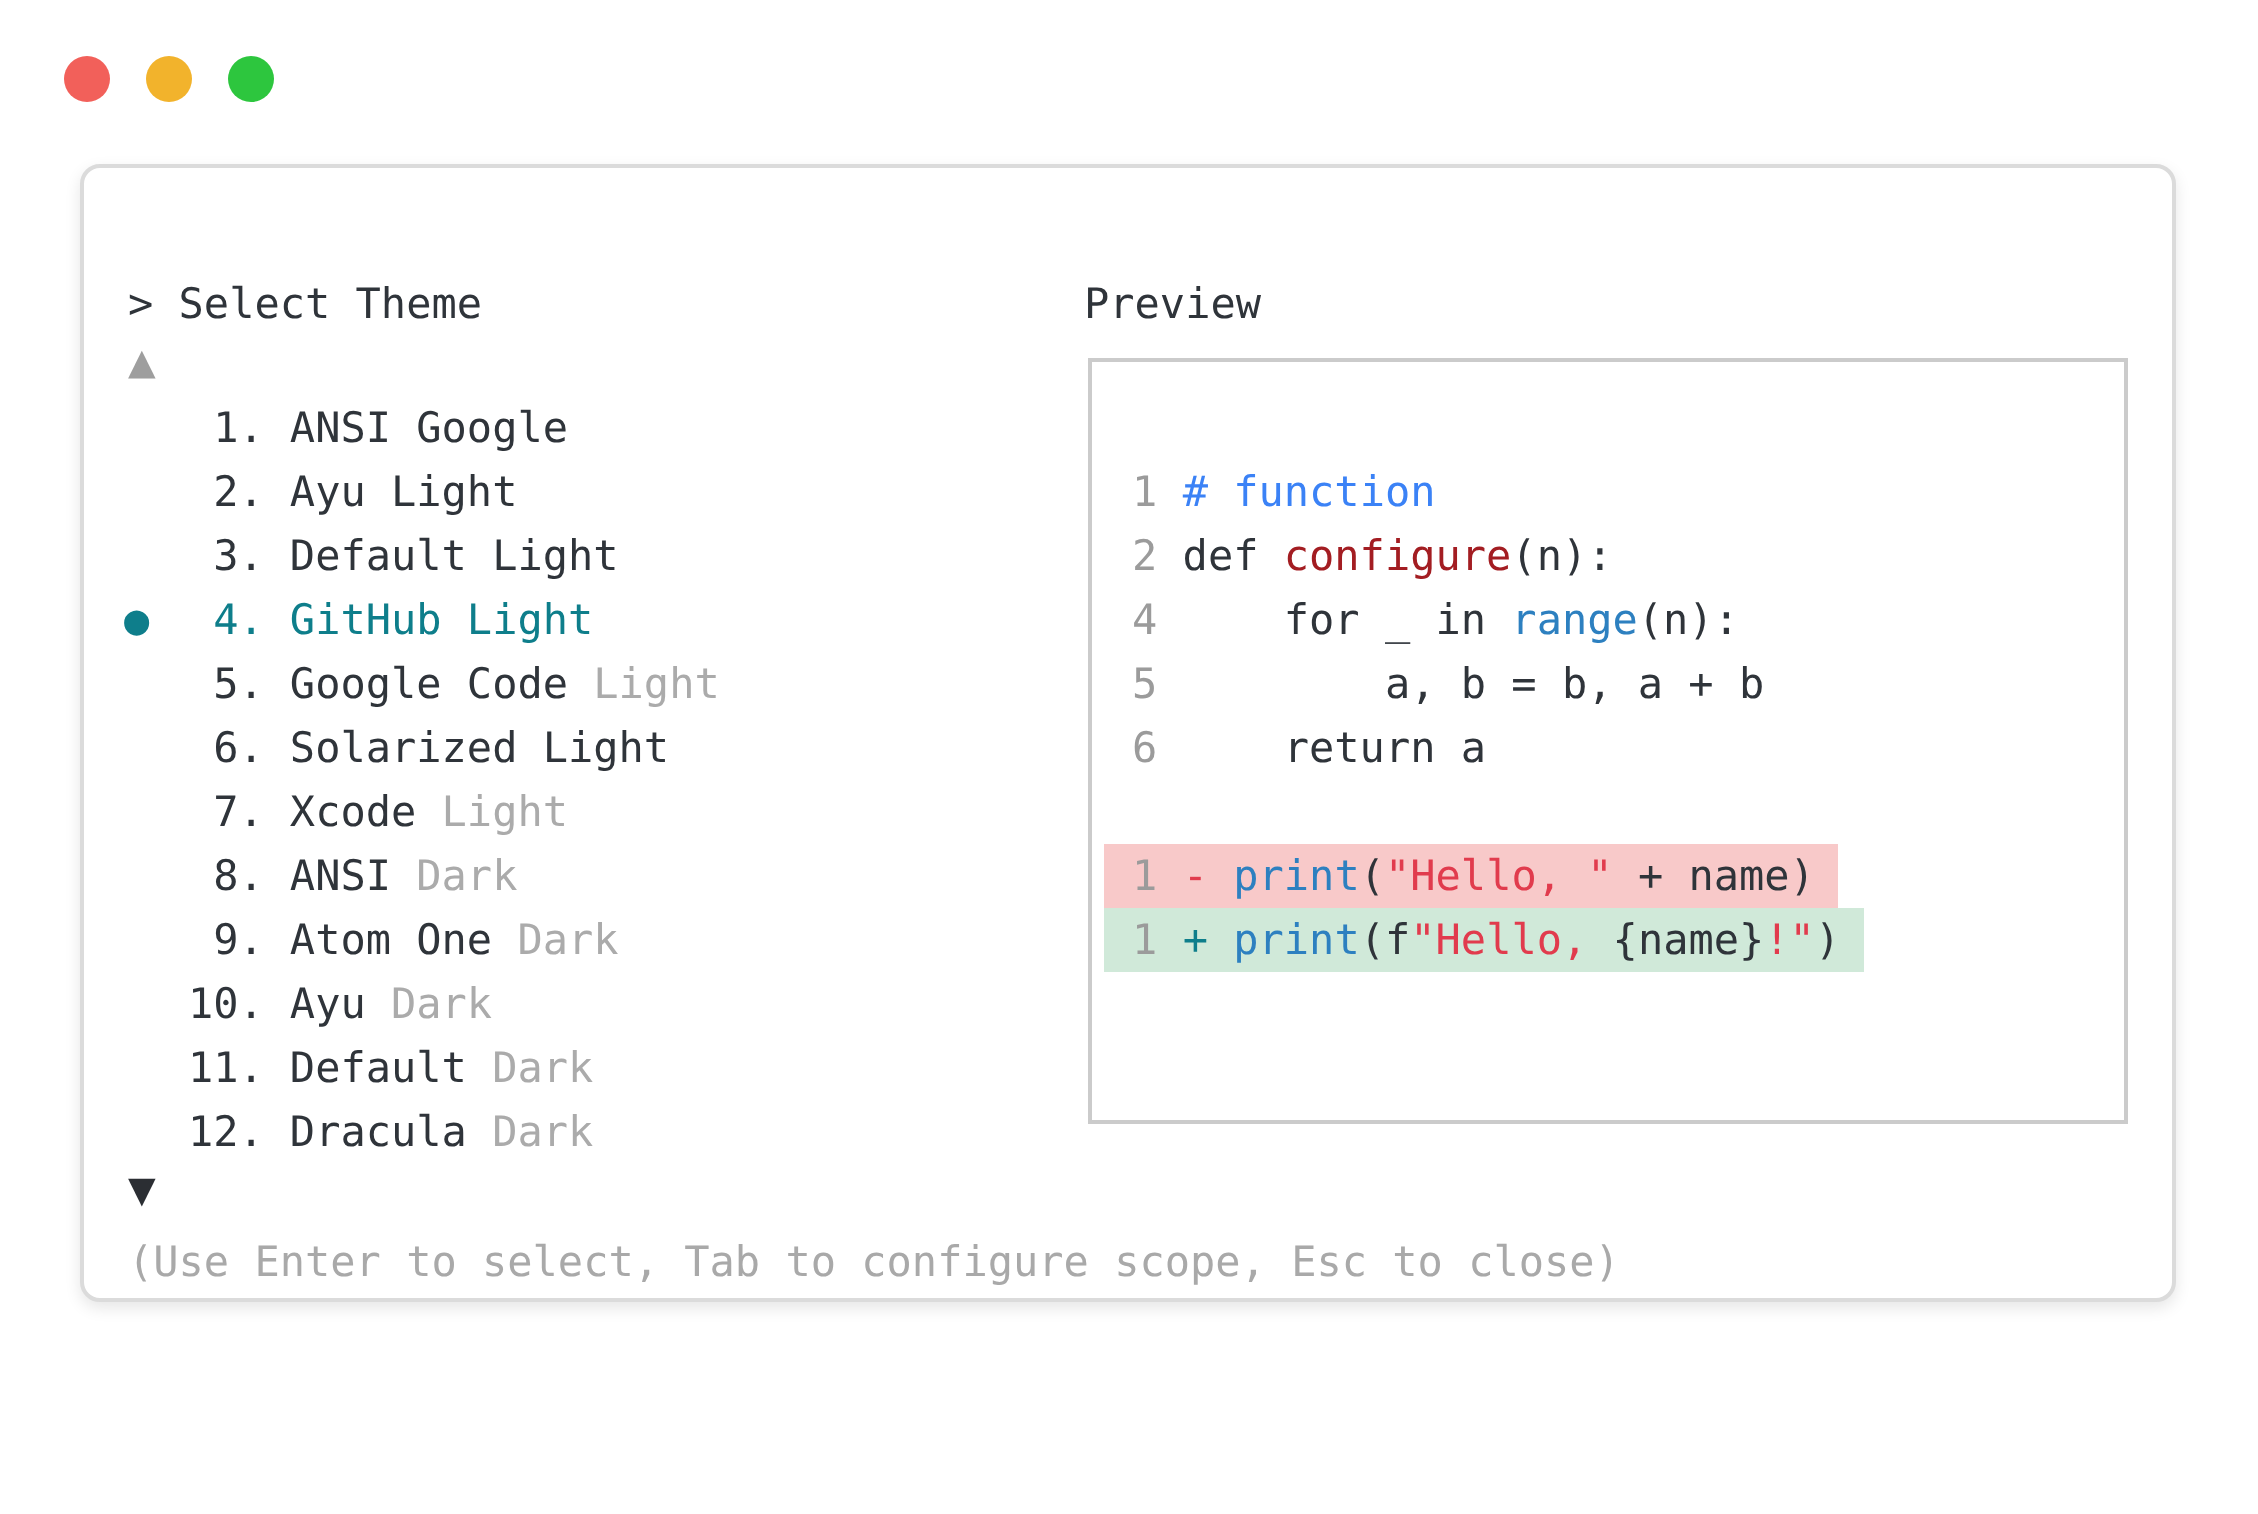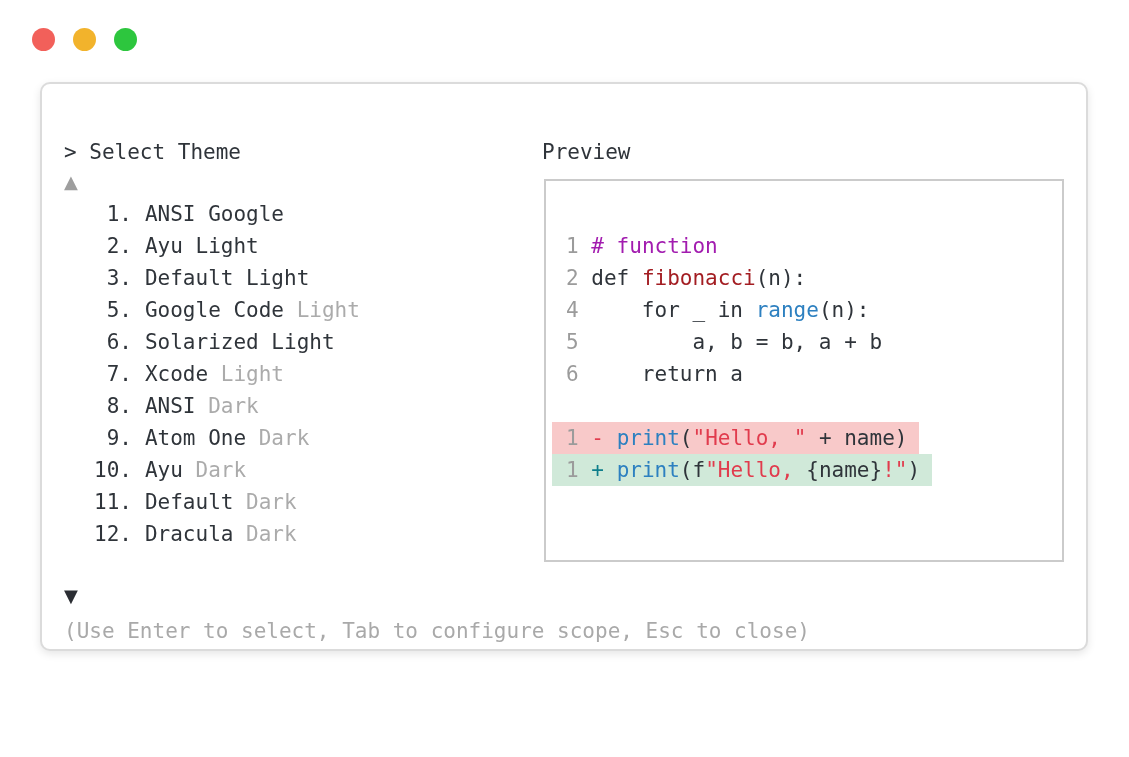--- a/index.html
+++ b/index.html
@@ -37,21 +37,21 @@
   .preview-box { position:absolute; left:502px; top:95px; width:520px; height:383px;
     background:#ffffff; border:2px solid #cbcbcb; overflow:hidden; }
   .code-pre { padding:49px 0 0 20px; font-size:21px; }
   .code-line { height:32px; line-height:32px; white-space:pre; }
   .line-inner { display:inline-block; height:32px; }
   .line-inner.bg-del { background:#f8c9c9; margin-left:-14px; padding:0 12px 0 14px; }
   .line-inner.bg-ins { background:#d0e9d9; margin-left:-14px; padding:0 12px 0 14px; }
 
   .tok-ln { color:#9b9b9b; }
   .tok-pl { color:#2f343a; }
-  .tok-cm { color:#a21caf; }
+  .tok-cm { color:#3b82f6; }
   .tok-fn { color:#a31d22; }
   .tok-nm { color:#0e7e8b; }
   .tok-bi { color:#2d80c0; }
   .tok-st { color:#e13b4d; }
   .tok-del { color:#e13b4d; }
   .tok-ins { color:#0e7e8b; }
 </style>
 </head>
 <body>
 
@@ -61,37 +61,38 @@
   <div class="traffic-light" style="background: rgb(45, 198, 62);"></div>
 </div>
 
 <div class="picker-panel">
   <div class="picker-title">&gt; Select Theme</div>
   <div class="scroll-up">▲</div>
   <div class="theme-list">
       <div class="theme-row"><span class="marker"></span><span class="num">1.</span><span class="name">ANSI Google</span></div>
       <div class="theme-row"><span class="marker"></span><span class="num">2.</span><span class="name">Ayu Light</span></div>
       <div class="theme-row"><span class="marker"></span><span class="num">3.</span><span class="name">Default Light</span></div>
+      <div class="theme-row selected"><span class="marker">●</span><span class="num">4.</span><span class="name">GitHub Light</span></div>
       <div class="theme-row"><span class="marker"></span><span class="num">5.</span><span class="name">Google Code</span><span class="muted-suffix"> Light</span></div>
       <div class="theme-row"><span class="marker"></span><span class="num">6.</span><span class="name">Solarized Light</span></div>
       <div class="theme-row"><span class="marker"></span><span class="num">7.</span><span class="name">Xcode</span><span class="muted-suffix"> Light</span></div>
       <div class="theme-row"><span class="marker"></span><span class="num">8.</span><span class="name">ANSI</span><span class="muted-suffix"> Dark</span></div>
       <div class="theme-row"><span class="marker"></span><span class="num">9.</span><span class="name">Atom One</span><span class="muted-suffix"> Dark</span></div>
       <div class="theme-row"><span class="marker"></span><span class="num">10.</span><span class="name">Ayu</span><span class="muted-suffix"> Dark</span></div>
       <div class="theme-row"><span class="marker"></span><span class="num">11.</span><span class="name">Default</span><span class="muted-suffix"> Dark</span></div>
       <div class="theme-row"><span class="marker"></span><span class="num">12.</span><span class="name">Dracula</span><span class="muted-suffix"> Dark</span></div>
     </div>
   <div class="scroll-down">▼</div>
   <div class="footer-hint">(Use Enter to select, Tab to configure scope, Esc to close)</div>
 
   <div class="preview-title">Preview</div>
   <div class="preview-box">
     <div class="code-pre">
         <div class="code-line"><span class="line-inner"><span class="tok-ln">1</span><span class="tok-pl"> </span><span class="tok-cm"># function</span></span></div>
-        <div class="code-line"><span class="line-inner"><span class="tok-ln">2</span><span class="tok-pl"> def </span><span class="tok-fn">fibonacci</span><span class="tok-pl">(n):</span></span></div>
+        <div class="code-line"><span class="line-inner"><span class="tok-ln">2</span><span class="tok-pl"> def </span><span class="tok-fn">configure</span><span class="tok-pl">(n):</span></span></div>
         <div class="code-line"><span class="line-inner"><span class="tok-ln">4</span><span class="tok-pl">     for _ in </span><span class="tok-bi">range</span><span class="tok-pl">(n):</span></span></div>
         <div class="code-line"><span class="line-inner"><span class="tok-ln">5</span><span class="tok-pl">         a, b = b, a + b</span></span></div>
         <div class="code-line"><span class="line-inner"><span class="tok-ln">6</span><span class="tok-pl">     return a</span></span></div>
         <div class="code-line"><span class="line-inner"></span></div>
         <div class="code-line"><span class="line-inner bg-del"><span class="tok-ln">1</span><span class="tok-pl"> </span><span class="tok-del">-</span><span class="tok-pl"> </span><span class="tok-bi">print</span><span class="tok-pl">(</span><span class="tok-st">"Hello, "</span><span class="tok-pl"> + name)</span></span></div>
         <div class="code-line"><span class="line-inner bg-ins"><span class="tok-ln">1</span><span class="tok-pl"> </span><span class="tok-ins">+</span><span class="tok-pl"> </span><span class="tok-bi">print</span><span class="tok-pl">(f</span><span class="tok-st">"Hello, </span><span class="tok-pl">{name}</span><span class="tok-st">!"</span><span class="tok-pl">)</span></span></div>
       </div>
   </div>
 </div>
 

